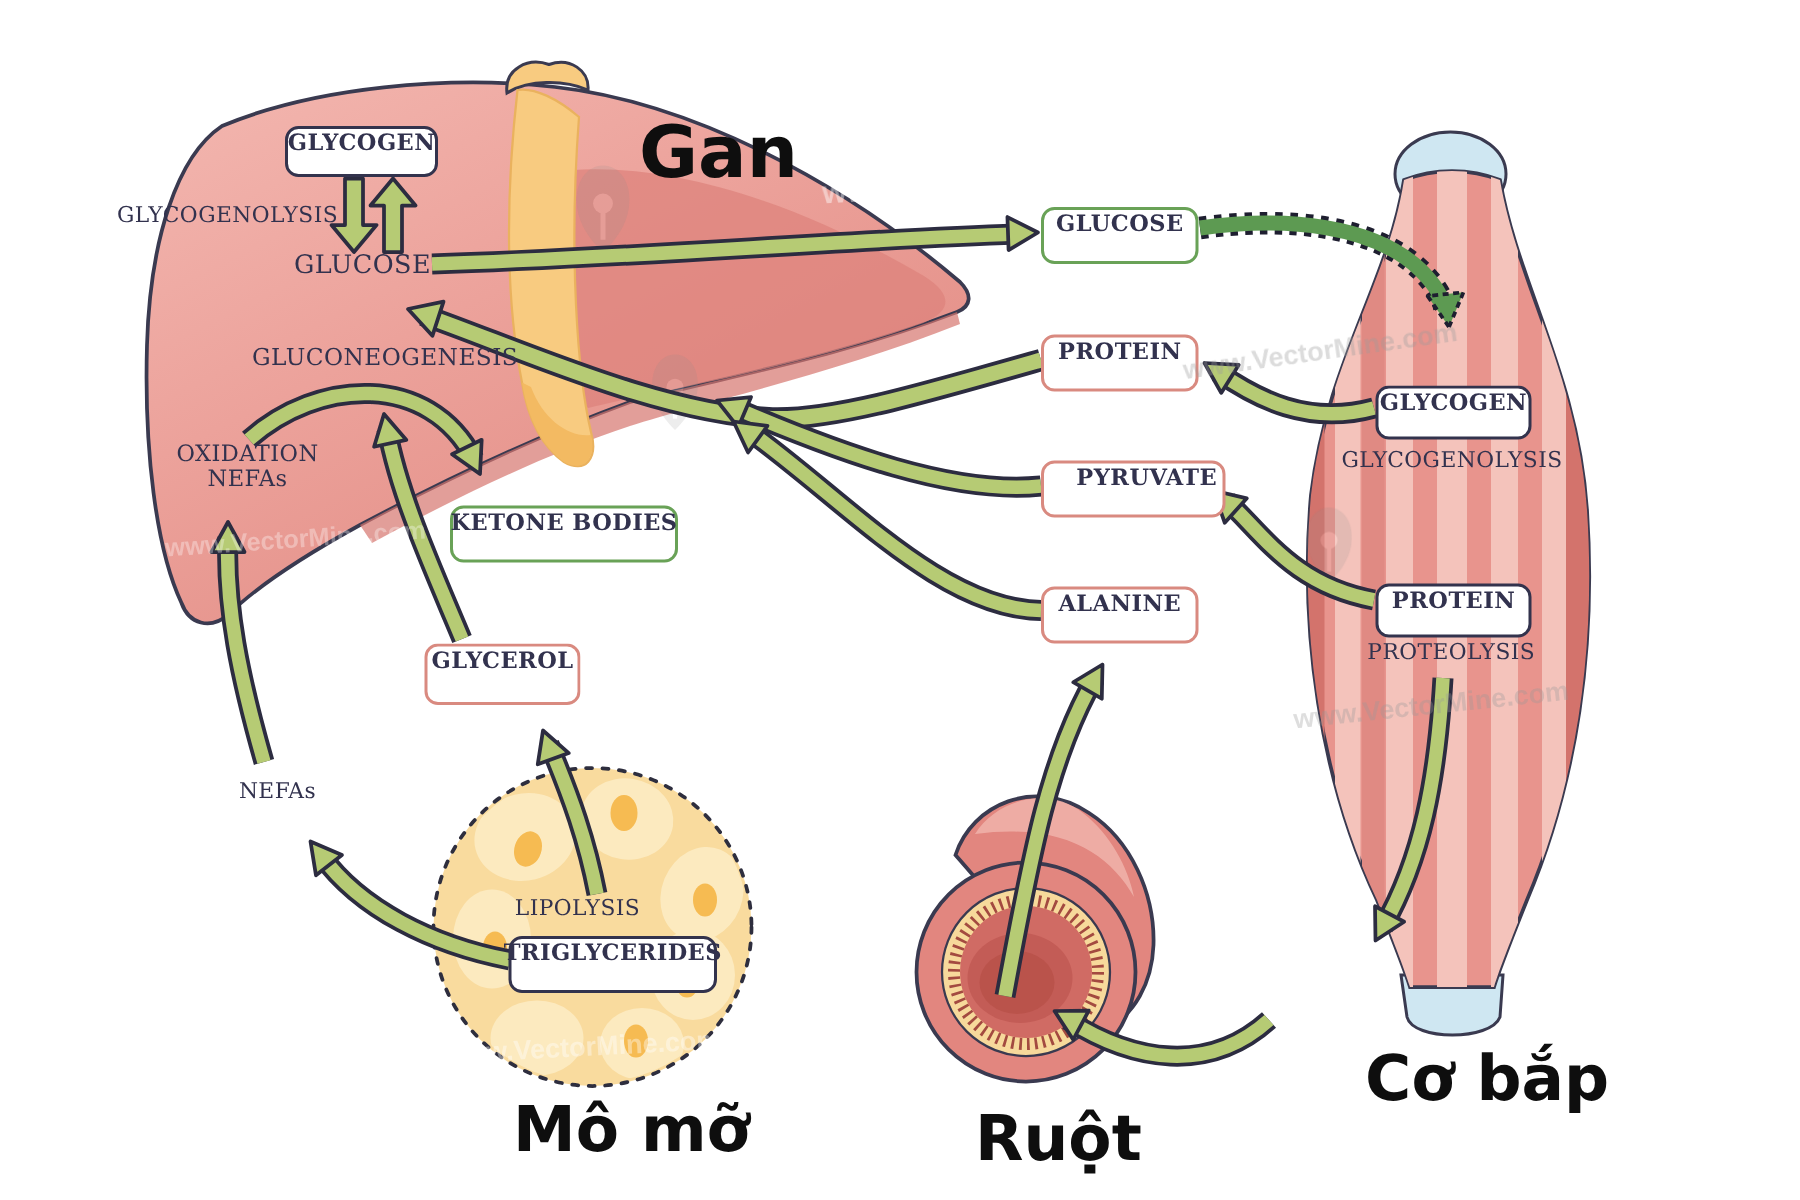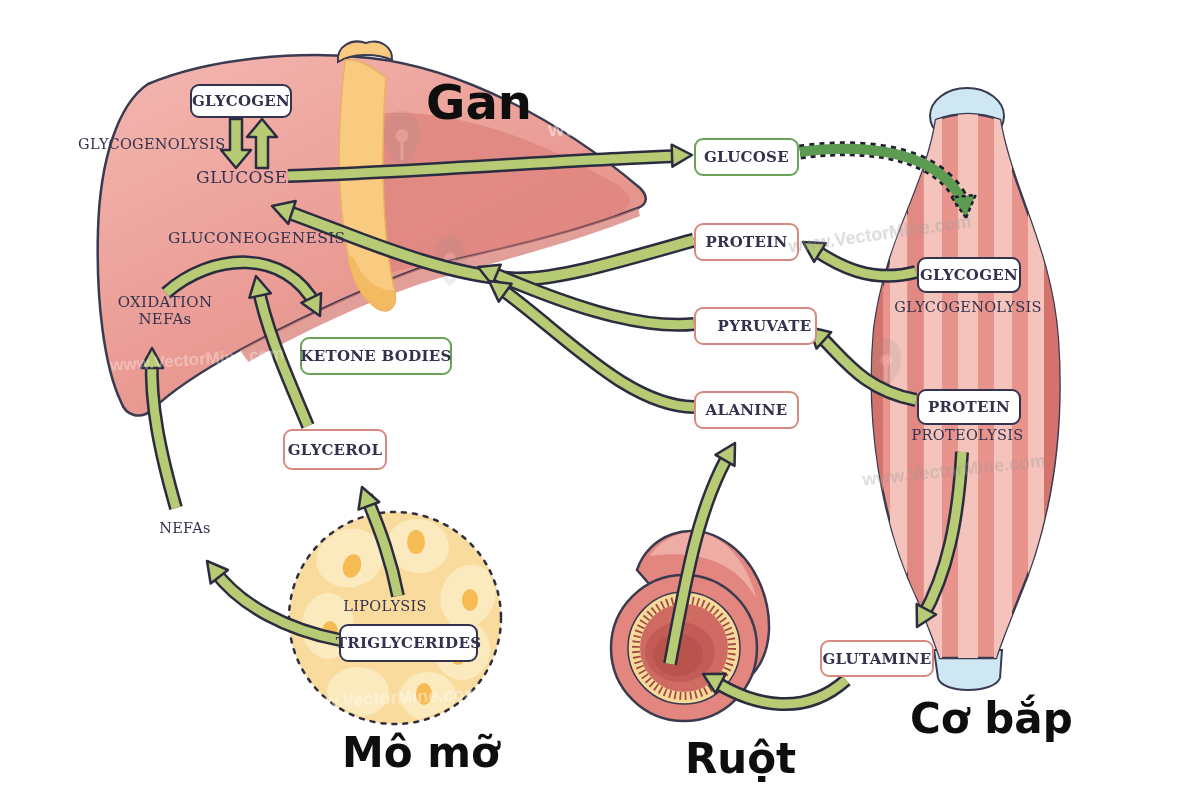--- a/index.html
+++ b/index.html
@@ -3,21 +3,21 @@
 <meta charset="utf-8">
 <style>
   html,body{margin:0;padding:0;background:#ffffff;}
   .stage{position:relative;width:1200px;height:800px;background:#ffffff;overflow:hidden;
          font-family:"DejaVu Serif", serif;}
   .art{position:absolute;left:0;top:0;width:1200px;height:800px;}
 
   .lbl{position:absolute;color:#32324e;font-weight:normal;text-align:center;
        letter-spacing:.3px;line-height:1.1;white-space:nowrap;}
   .box{position:absolute;background:#ffffff;border:2.5px solid #33334d;border-radius:9px;
-       display:flex;align-items:center;justify-content:center;color:#32324e;
+       display:flex;align-items:flex-start;justify-content:center;color:#32324e;
        font-weight:bold;letter-spacing:.3px;white-space:nowrap;}
   .box.green{border-color:#69a257;}
   .box.red{border-color:#d98a80;}
   .title{position:absolute;font-family:"DejaVu Sans", sans-serif;font-weight:800;
          color:#0e0e0e;white-space:nowrap;}
   .wm{position:absolute;font-family:"Liberation Sans", sans-serif;font-weight:bold;
       pointer-events:none;white-space:nowrap;}
   .wm.w1{left:548px;top:112px;font-size:21px;color:#ffffff;opacity:.45;transform:rotate(-3deg);}
   .wm.w2{left:788px;top:224px;font-size:18px;color:#9a9a9a;opacity:.35;transform:rotate(-8deg);}
   .wm.w3{left:862px;top:460px;font-size:18px;color:#9a9a9a;opacity:.32;transform:rotate(-6deg);}
@@ -251,41 +251,38 @@
     </div>
   <div class="box red" style="left:694px;top:223px;width:101px;height:34px;font-size:15px;border-width:2px;">
       <span>PROTEIN</span>
     </div>
   <div class="box red" style="left:694px;top:307px;width:101px;height:34px;font-size:15px;border-width:2px;padding-left:18px;">
       <span>PYRUVATE</span>
     </div>
   <div class="box red" style="left:694px;top:391px;width:101px;height:34px;font-size:15px;border-width:2px;">
       <span>ALANINE</span>
     </div>
-  <div class="box red" style="left:820px;top:640px;width:110px;height:33px;font-size:15px;border-width:2px;">
-      <span>GLUTAMINE</span>
-    </div>
 
   <div class="box" style="left:917px;top:257px;width:100px;height:32px;font-size:15px;">
       <span>GLYCOGEN</span>
     </div>
   <div class="lbl" style="left:893px;top:300px;width:150px;font-size:14.5px;">GLYCOGENOLYSIS</div>
   <div class="box" style="left:917px;top:389px;width:100px;height:32px;font-size:15px;">
       <span>PROTEIN</span>
     </div>
   <div class="lbl" style="left:905px;top:428px;width:125px;font-size:14.5px;">PROTEOLYSIS</div>
 
   <div class="lbl" style="left:340px;top:599px;width:90px;font-size:14.5px;">LIPOLYSIS</div>
   <div class="box" style="left:339px;top:624px;width:135px;height:34px;font-size:15px;">
       <span>TRIGLYCERIDES</span>
     </div>
 
   <div class="title" style="left:426px;top:74px;font-size:48px;">Gan</div>
   <div class="title" style="left:910px;top:694px;font-size:42px;">Cơ bắp</div>
   <div class="title" style="left:342px;top:728px;font-size:42px;">Mô mỡ</div>
-  <div class="title" style="left:650px;top:734px;font-size:42px;margin-left:35px;">Ruột</div>
+  <div class="title" style="left:650px;top:734px;font-size:42px;">Ruột</div>
 
   <div class="wm w1">www.VectorMine.com</div>
   <div class="wm w2">www.VectorMine.com</div>
   <div class="wm w3">www.VectorMine.com</div>
   <div class="wm w4">www.VectorMine.com</div>
   <div class="wm w5">www.VectorMine.com</div>
 </div>
 
 </body></html>

